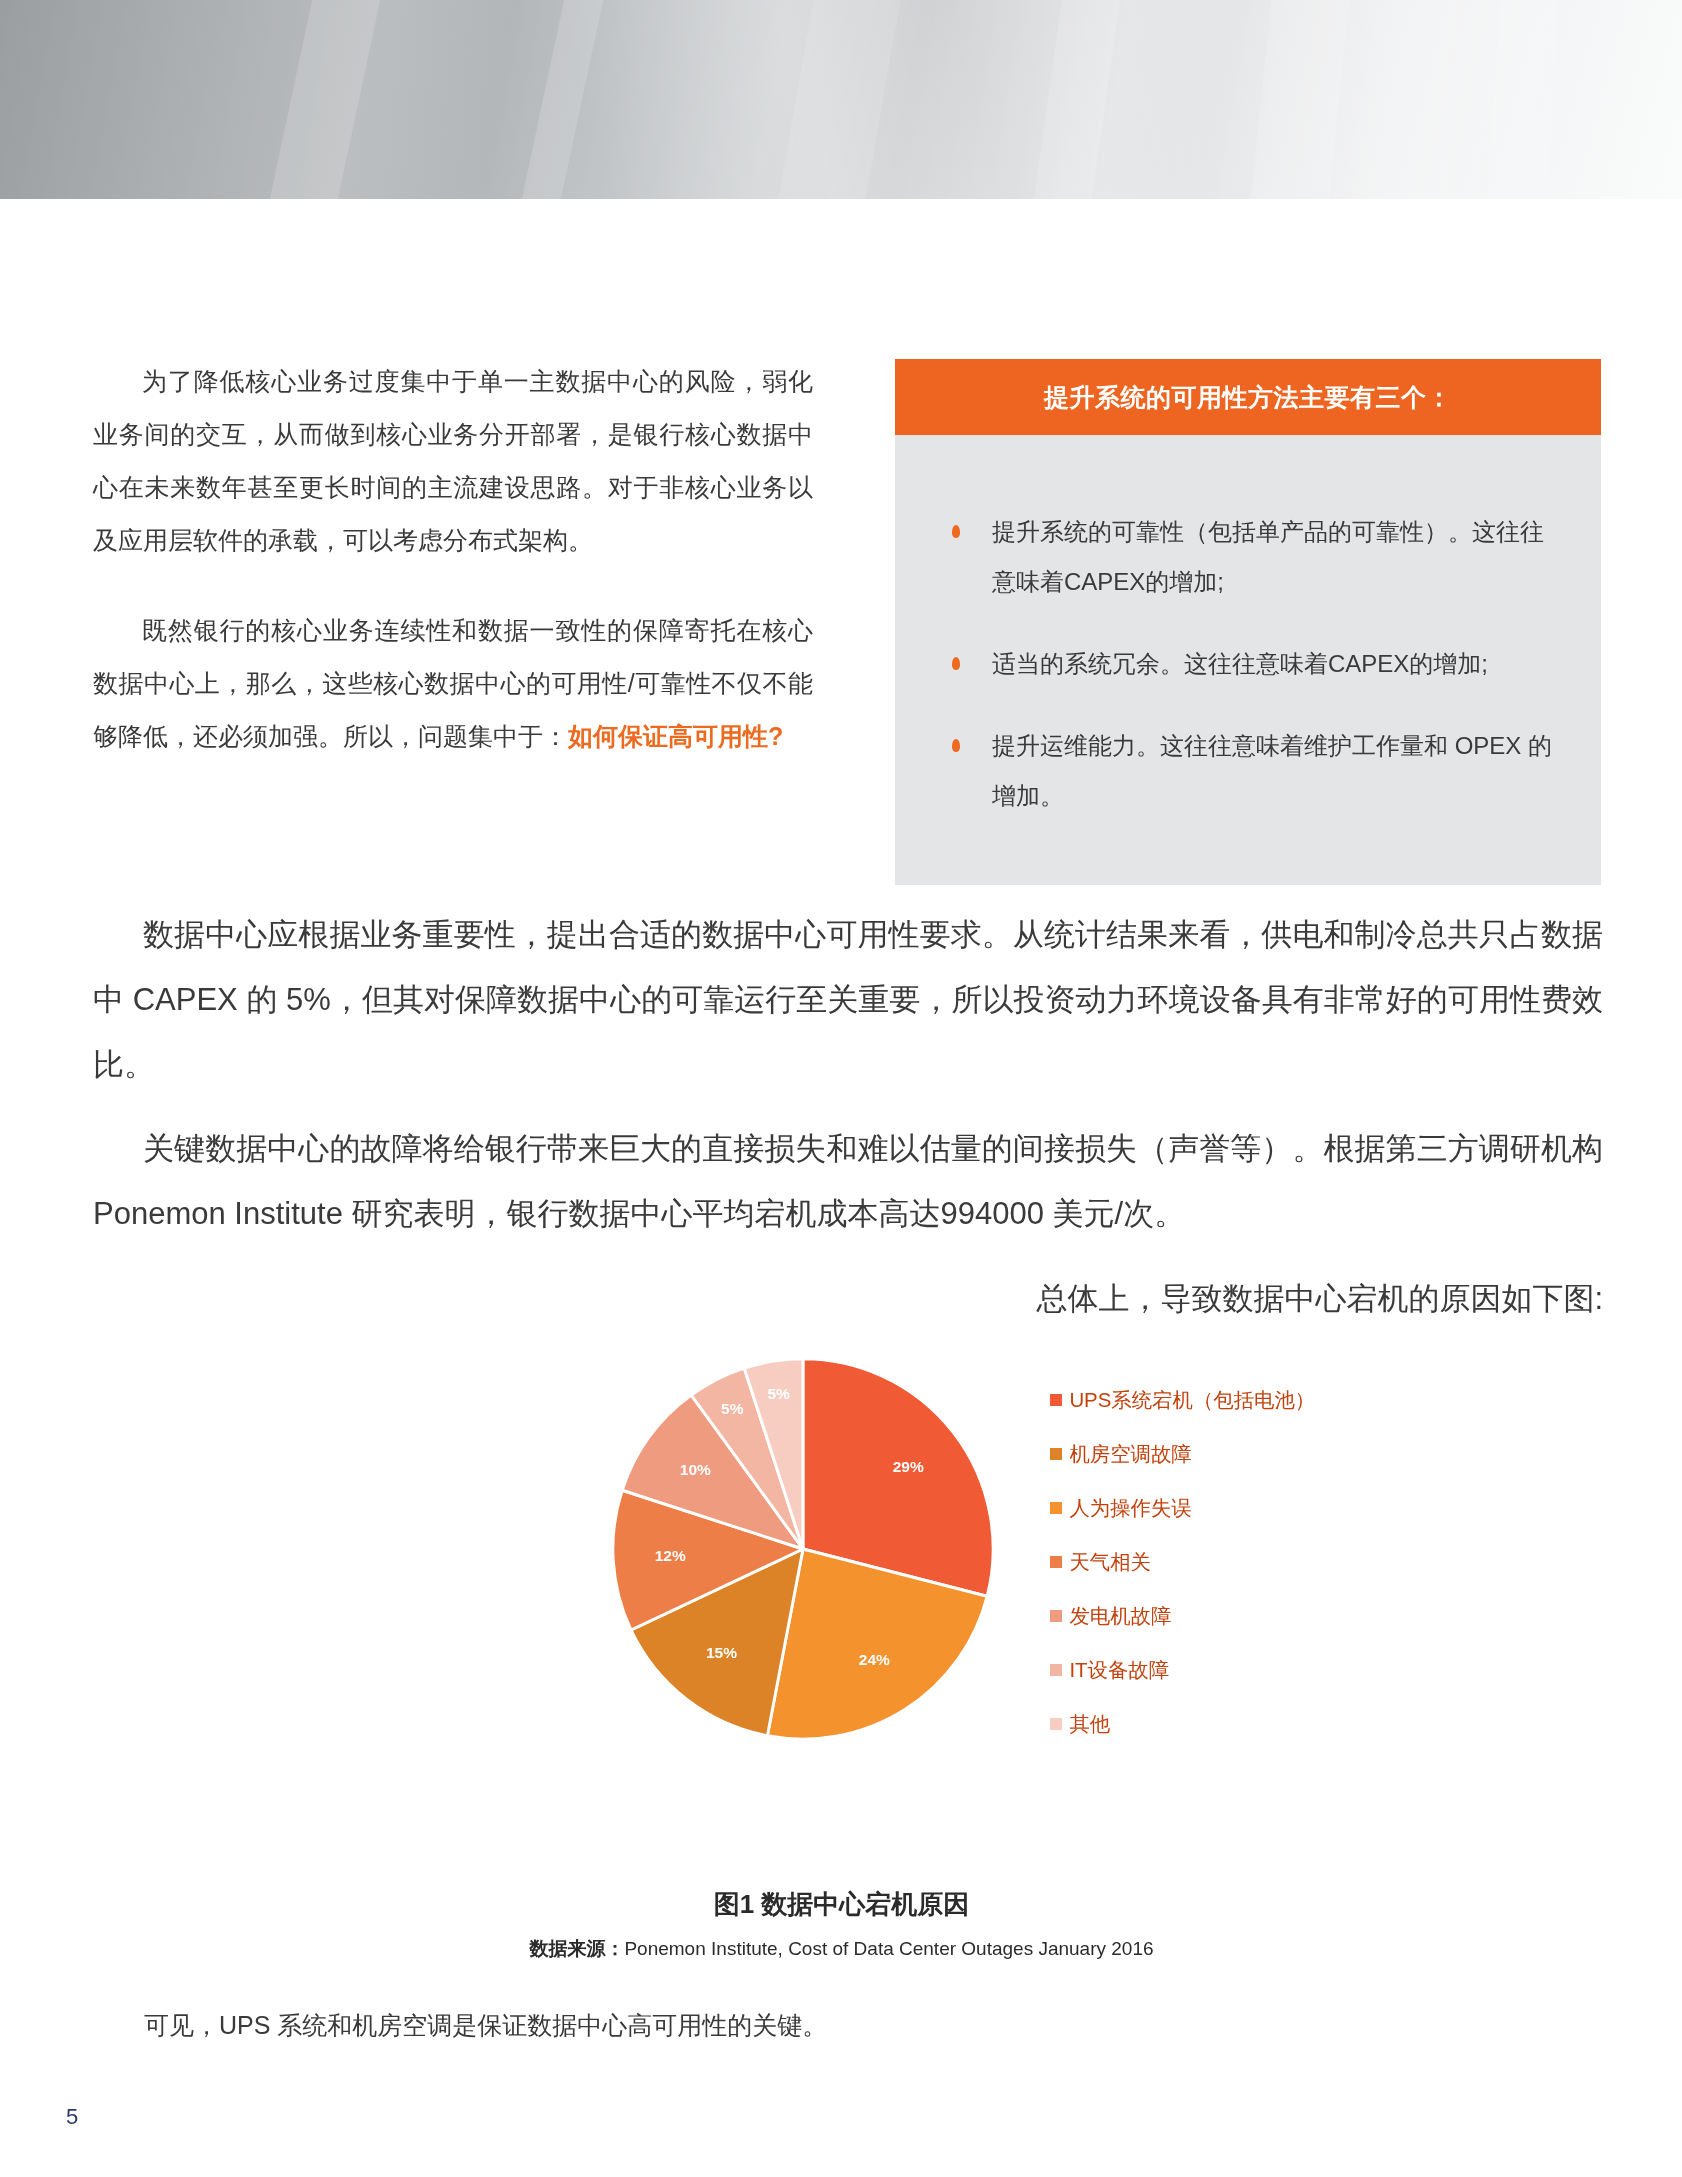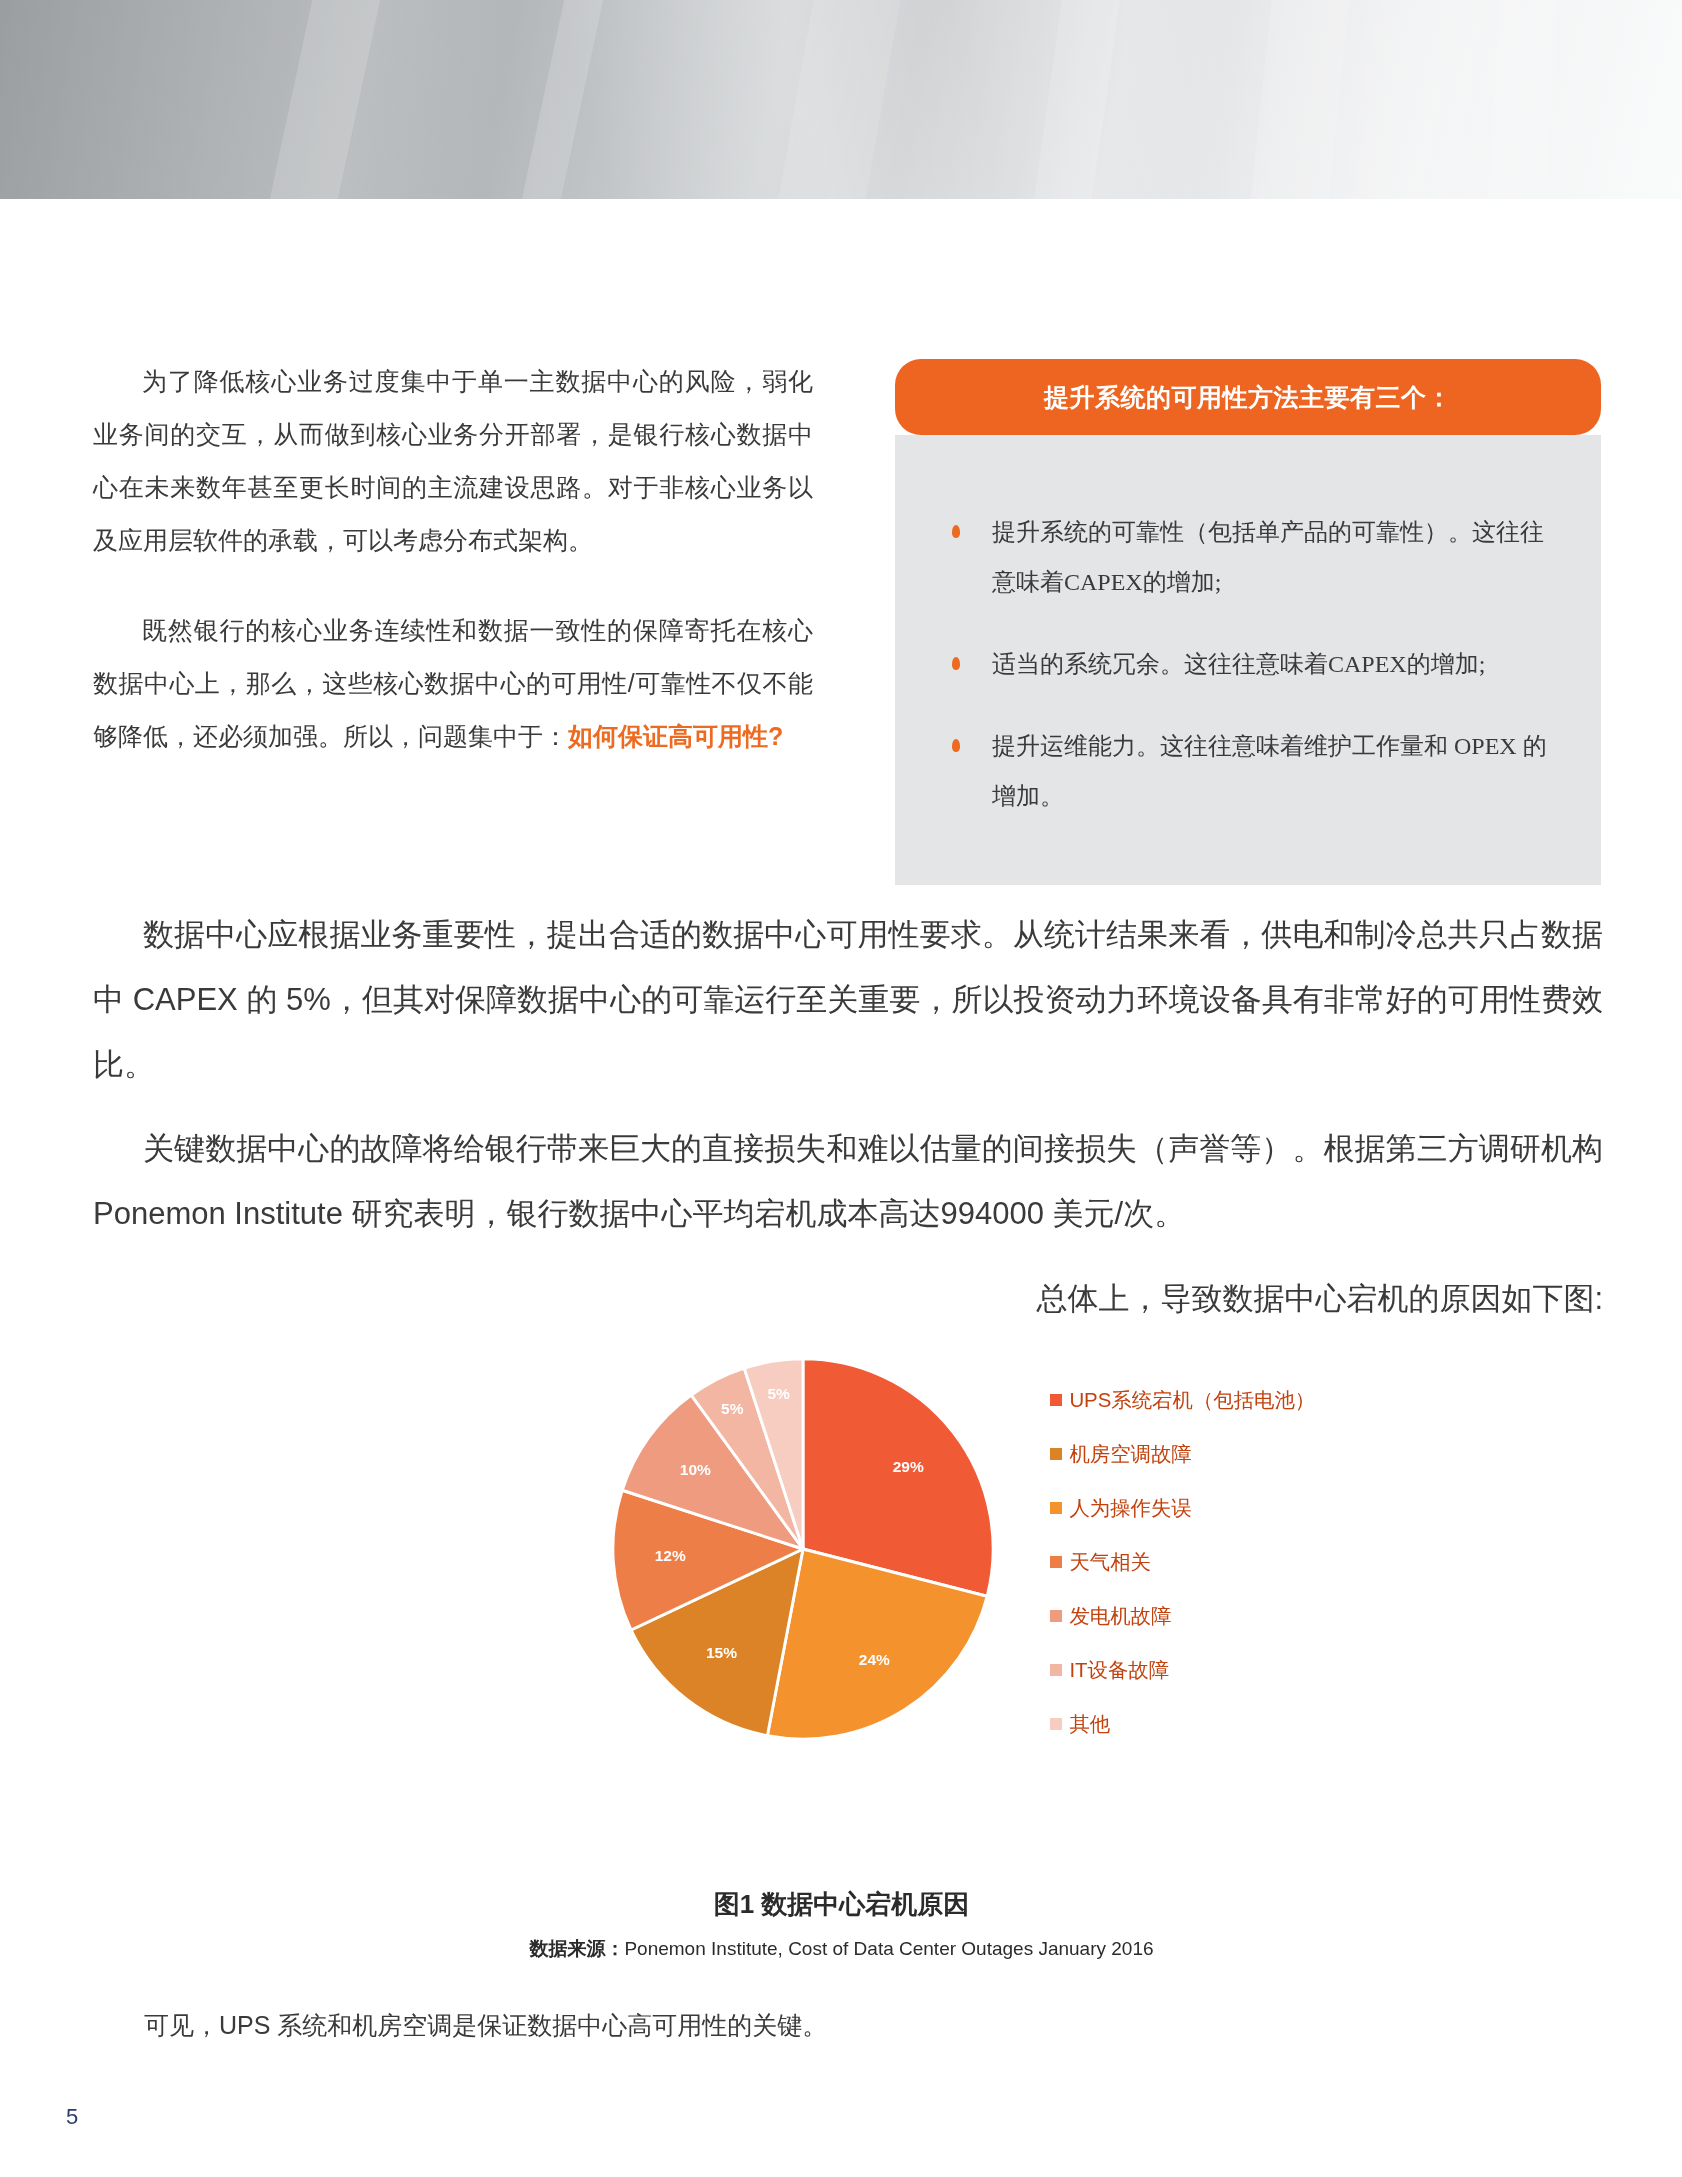--- a/index.html
+++ b/index.html
@@ -41,26 +41,25 @@
     font-size:25px; line-height:53px; color:#3a3a3a;
     text-indent:49px; margin:0 0 37px 0; text-align:justify;
   }
   .para .hl{ color:#ED6B21; font-weight:bold; }
 
   
   .callout{ position:absolute; left:895px; top:359px; width:706px; }
   .callout-header{
     background:#ED6521; color:#ffffff;
     height:76px; line-height:76px; text-align:center;
-    font-size:25px; font-weight:bold; letter-spacing:0.5px;border-radius:26px;
+    font-size:25px; font-weight:bold; letter-spacing:0.5px;
   }
   .callout-body{
     background:#E4E5E7; padding:72px 39px 64px 39px; min-height:311px;
     box-sizing:border-box;
-    font-family:Liberation Serif, serif;
   }
   .callout-item{
     position:relative; padding-left:58px; margin-bottom:32px;
     font-size:24px; line-height:50px; color:#3a3a3a;
   }
   .callout-item:last-child{ margin-bottom:0; }
   .callout-item .bullet{
     position:absolute; left:17.5px; top:18.4px;
     width:8.7px; height:12.6px; background:#ED6B21; border-radius:50% 50% 50% 50%/60% 60% 40% 40%;
   }

